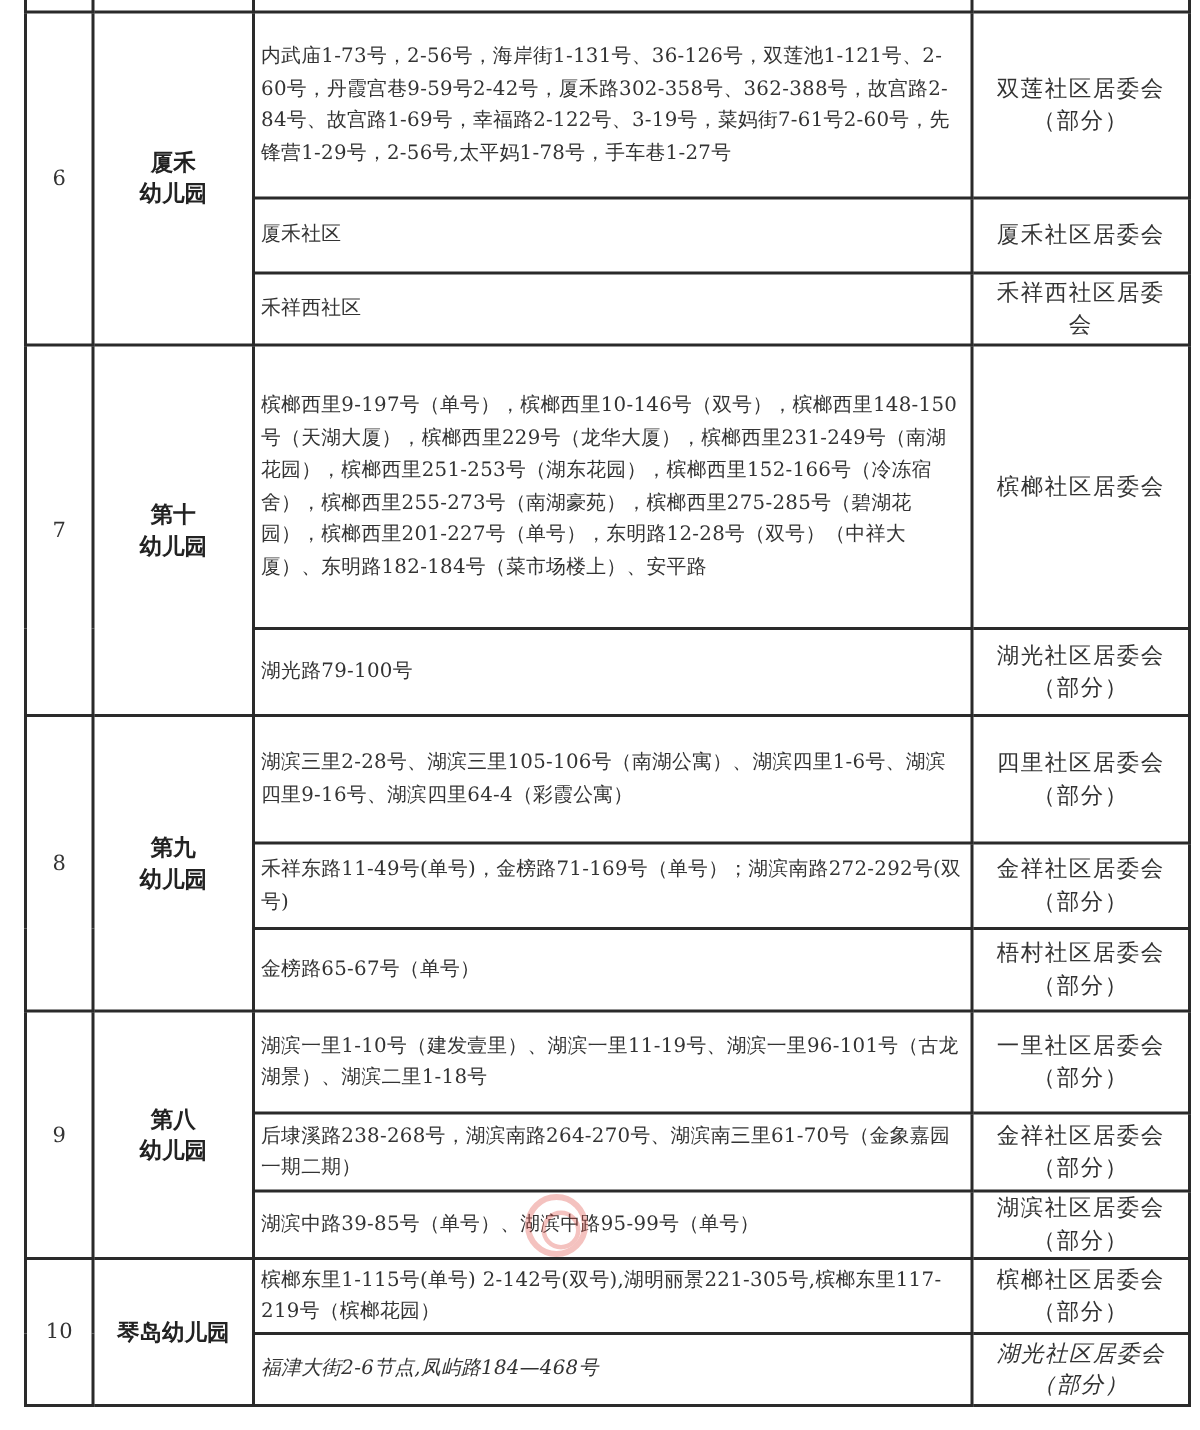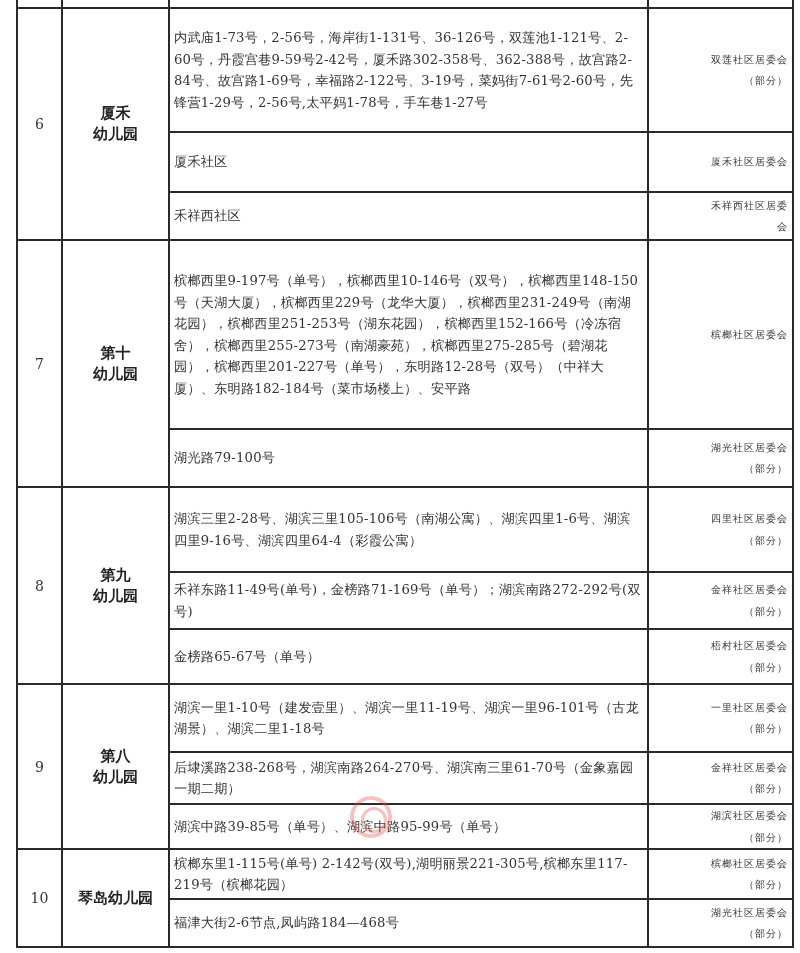--- a/index.html
+++ b/index.html
@@ -4,21 +4,21 @@
 <style>
   html,body{margin:0;padding:0;background:#ffffff;}
   body{width:800px;height:953px;position:relative;overflow:hidden;
        font-family:"DejaVu Serif","Liberation Serif",serif;color:#3a3a3a;}
   table.doc{position:absolute;left:16px;top:-2px;border-collapse:collapse;table-layout:fixed;width:776px;}
   table.doc td{border:2px solid #2a2a2a;padding:0;vertical-align:middle;}
   col.c1{width:45px;} col.c2{width:107px;} col.c3{width:479px;} col.c4{width:145px;}
   .num{text-align:center;font-size:14px;color:#333;}
   .school{text-align:center;font-size:15px;font-weight:bold;color:#222;line-height:21px;}
   .addr{font-size:13.2px;line-height:21.5px;padding:2px 4px 2px 4px !important;letter-spacing:0.2px;color:#333;}
-  .comm{text-align:right;font-size:10px;line-height:21.5px;padding:0 4px !important;letter-spacing:1px;color:#333;}
+  .comm{text-align:center;font-size:15px;line-height:21.5px;padding:0 4px !important;letter-spacing:1px;color:#333;}
   .watermark{position:absolute;left:350px;top:790px;width:290px;height:55px;pointer-events:none;opacity:0.35;}
   .wm-text{position:absolute;left:55px;top:2px;font-size:40px;font-style:italic;color:#e0524a;letter-spacing:6px;font-family:"DejaVu Serif",serif;}
   .wm-circle{position:absolute;left:0;top:6px;width:42px;height:42px;border-radius:50%;border:4px solid #e0524a;box-sizing:border-box;}
   .wm-circle::after{content:"";position:absolute;left:7px;top:7px;width:20px;height:20px;border-radius:50%;border:3px solid #e0524a;}
 </style>
 </head>
 <body>
 
 <table class="doc">
   <colgroup>
@@ -40,21 +40,21 @@
       <td rowspan="3" class="school">
         <div>厦禾</div>
         <div>幼儿园</div>
       </td>
       <td class="addr">内武庙1-73号，2-56号，海岸街1-131号、36-126号，双莲池1-121号、2-60号，丹霞宫巷9-59号2-42号，厦禾路302-358号、362-388号，故宫路2-84号、故宫路1-69号，幸福路2-122号、3-19号，菜妈街7-61号2-60号，先锋营1-29号，2-56号,太平妈1-78号，手车巷1-27号</td>
       <td class="comm">
         <div>双莲社区居委会</div>
         <div>（部分）</div>
       </td>
     </tr>
-    <tr style="height:60px;">
+    <tr style="height:50px;">
       <td class="addr">厦禾社区</td>
       <td class="comm">
         <div>厦禾社区居委会</div>
       </td>
     </tr>
     <tr style="height:48px;padding-left:27px;">
       <td class="addr">禾祥西社区</td>
       <td class="comm">
         <div>禾祥西社区居委</div>
         <div>会</div>
@@ -138,21 +138,21 @@
       <td rowspan="2" class="num">10</td>
       <td rowspan="2" class="school">
         <div>琴岛幼儿园</div>
       </td>
       <td class="addr">槟榔东里1-115号(单号) 2-142号(双号),湖明丽景221-305号,槟榔东里117-219号（槟榔花园）</td>
       <td class="comm">
         <div>槟榔社区居委会</div>
         <div>（部分）</div>
       </td>
     </tr>
-    <tr style="height:48px;">
+    <tr style="height:48px;font-style:italic;">
       <td class="addr">福津大街2-6节点,凤屿路184—468号</td>
       <td class="comm">
         <div>湖光社区居委会</div>
         <div>（部分）</div>
       </td>
     </tr>
   </tbody>
 </table>
 
 <div class="watermark">

